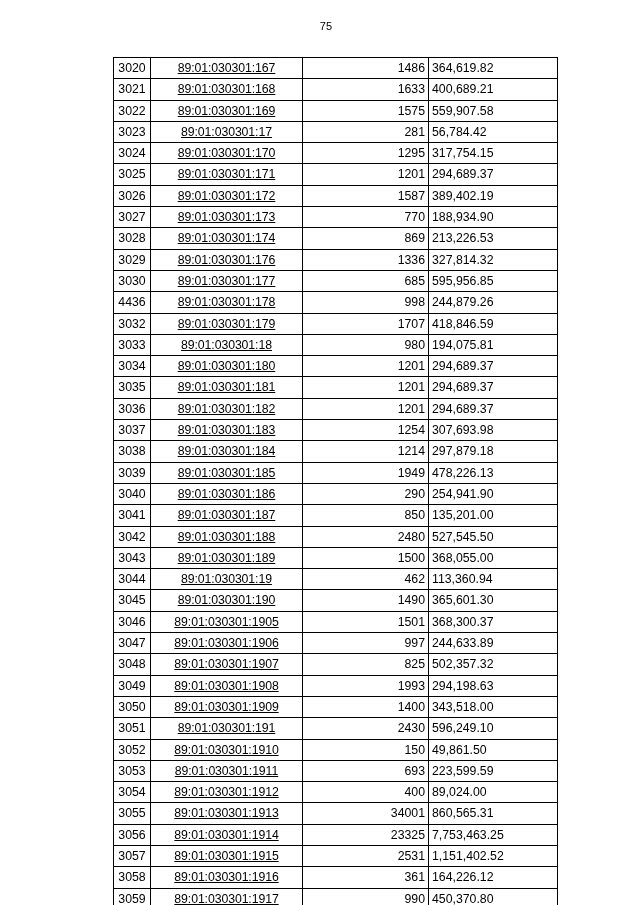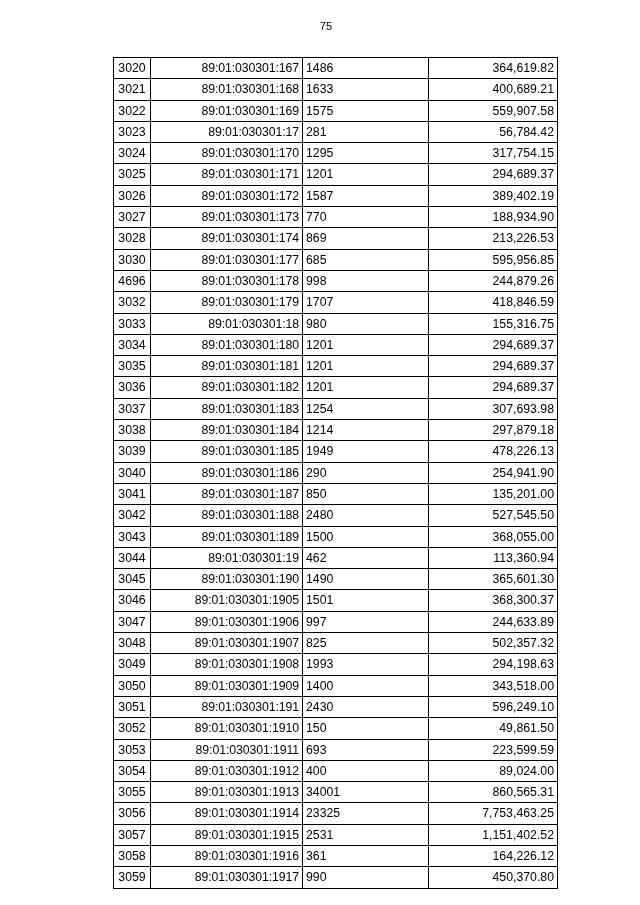--- a/index.html
+++ b/index.html
@@ -55,30 +55,31 @@
   col.c-parcel { width: 152px; }
   col.c-area { width: 126px; }
   col.c-value { width: 129px; }
 
   td.idx {
     text-align: center;
     border-right: none;
     padding-right: 0px;
   }
   td.parcel {
-    text-align: right;
+    text-align: center;
     border-left: none;
     padding-left: 0px;
     letter-spacing: -0.1px;
+    text-decoration: underline;
   }
   td.area {
+    text-align: right;
     padding-right: 5px;
   }
   td.value {
-    text-align: right;
     padding-right: 6px;
   }
 </style>
 </head>
 <body>
 
 <div class="page">
 
   <div class="page-number">75</div>
 
@@ -139,42 +140,48 @@
             <td class="area">770</td>
             <td class="value">188,934.90</td>
           </tr>
           <tr>
             <td class="idx">3028</td>
             <td class="parcel">89:01:030301:174</td>
             <td class="area">869</td>
             <td class="value">213,226.53</td>
           </tr>
           <tr>
+            <td class="idx">3029</td>
+            <td class="parcel">89:01:030301:176</td>
+            <td class="area">1336</td>
+            <td class="value">327,814.32</td>
+          </tr>
+          <tr>
             <td class="idx">3030</td>
             <td class="parcel">89:01:030301:177</td>
             <td class="area">685</td>
             <td class="value">595,956.85</td>
           </tr>
           <tr>
-            <td class="idx">4696</td>
+            <td class="idx">4436</td>
             <td class="parcel">89:01:030301:178</td>
             <td class="area">998</td>
             <td class="value">244,879.26</td>
           </tr>
           <tr>
             <td class="idx">3032</td>
             <td class="parcel">89:01:030301:179</td>
             <td class="area">1707</td>
             <td class="value">418,846.59</td>
           </tr>
           <tr>
             <td class="idx">3033</td>
             <td class="parcel">89:01:030301:18</td>
             <td class="area">980</td>
-            <td class="value">155,316.75</td>
+            <td class="value">194,075.81</td>
           </tr>
           <tr>
             <td class="idx">3034</td>
             <td class="parcel">89:01:030301:180</td>
             <td class="area">1201</td>
             <td class="value">294,689.37</td>
           </tr>
           <tr>
             <td class="idx">3035</td>
             <td class="parcel">89:01:030301:181</td>

